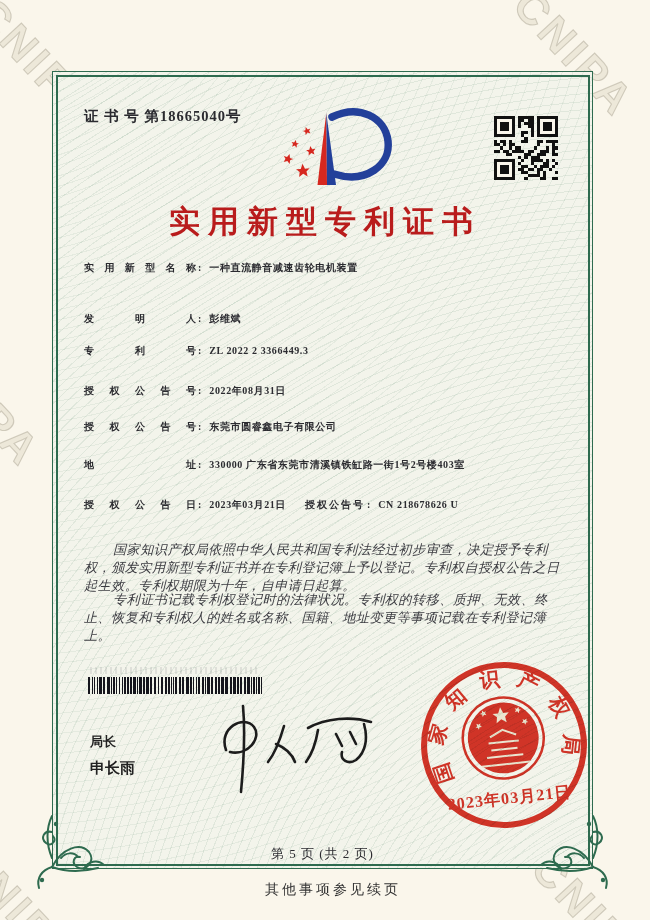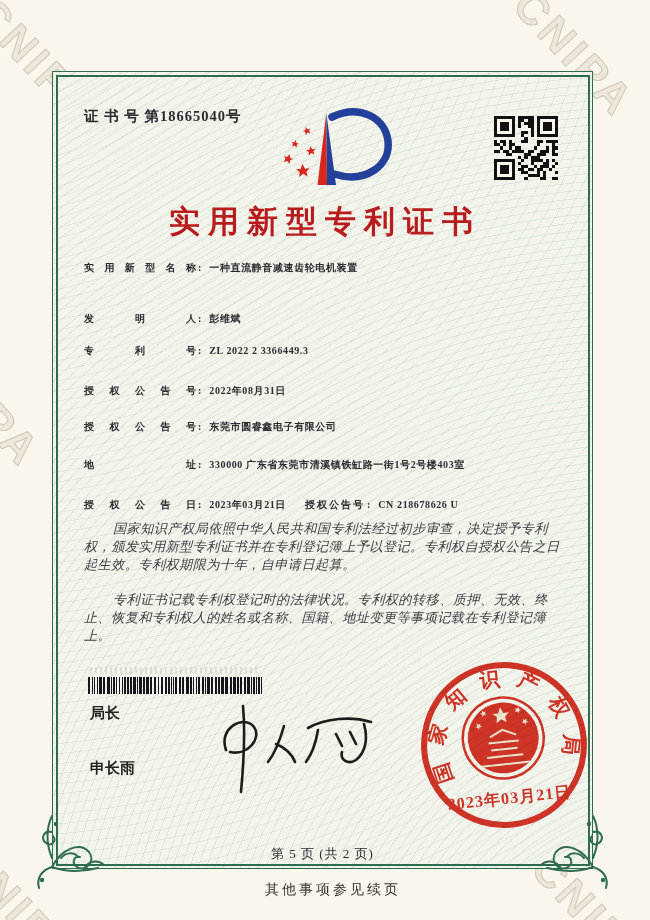--- a/index.html
+++ b/index.html
@@ -53,27 +53,27 @@
   .colon{padding:0 8px 0 2px}
   .val{letter-spacing:.6px}
   .r1{top:261px}.r2{top:312px}.r3{top:344px}.r4{top:384px}.r5{top:420px}.r6{top:458px}.r7{top:498px}
   .lbl2{display:inline-block;margin-left:19px;letter-spacing:2px}
   
   .para{
     position:absolute;z-index:2;left:84px;width:484px;
     font-size:13.2px;line-height:17.8px;color:#3c3c42;
     text-indent:2.2em;font-style:italic;letter-spacing:.4px;
   }
-  .p1{top:520px}.p2{top:591px}
+  .p1{top:541px}.p2{top:591px}
   
   .barcode-echo{position:absolute;z-index:2;left:90px;top:667px;width:170px;height:7px;
     background:repeating-linear-gradient(90deg,rgba(90,90,100,.6) 0 2px,transparent 2px 5px);opacity:.22}
   .barcode{position:absolute;z-index:2;left:88px;top:677px;width:174px;height:17px;display:flex;overflow:hidden}
   .barcode i{display:block;height:100%;background:#15151c;flex:none}
-  .officer-title{position:absolute;z-index:2;left:90px;top:704px;font-size:15px;font-weight:bold;color:#222}
+  .officer-title{position:absolute;z-index:2;left:90px;top:733px;font-size:13px;font-weight:bold;color:#222}
   .officer-name{position:absolute;z-index:2;left:90px;top:759px;font-size:15px;font-weight:bold;color:#222}
   .sig{position:absolute;z-index:2;left:196px;top:698px;width:195px;height:100px}
   .seal{position:absolute;z-index:3;left:418px;top:659px;width:172px;height:172px;
     transform:rotate(-6deg);opacity:.94;mix-blend-mode:multiply}
   .pageno{position:absolute;z-index:2;left:52px;top:845px;width:541px;text-align:center;font-size:13px;color:#2b2b30;letter-spacing:1px}
   .note{position:absolute;z-index:2;left:0;top:881px;width:650px;text-align:center;font-size:14px;
     letter-spacing:3px;color:#333;transform:translateX(8px)}
   .defs{position:absolute;width:0;height:0;overflow:hidden}
 </style>
 </head>

